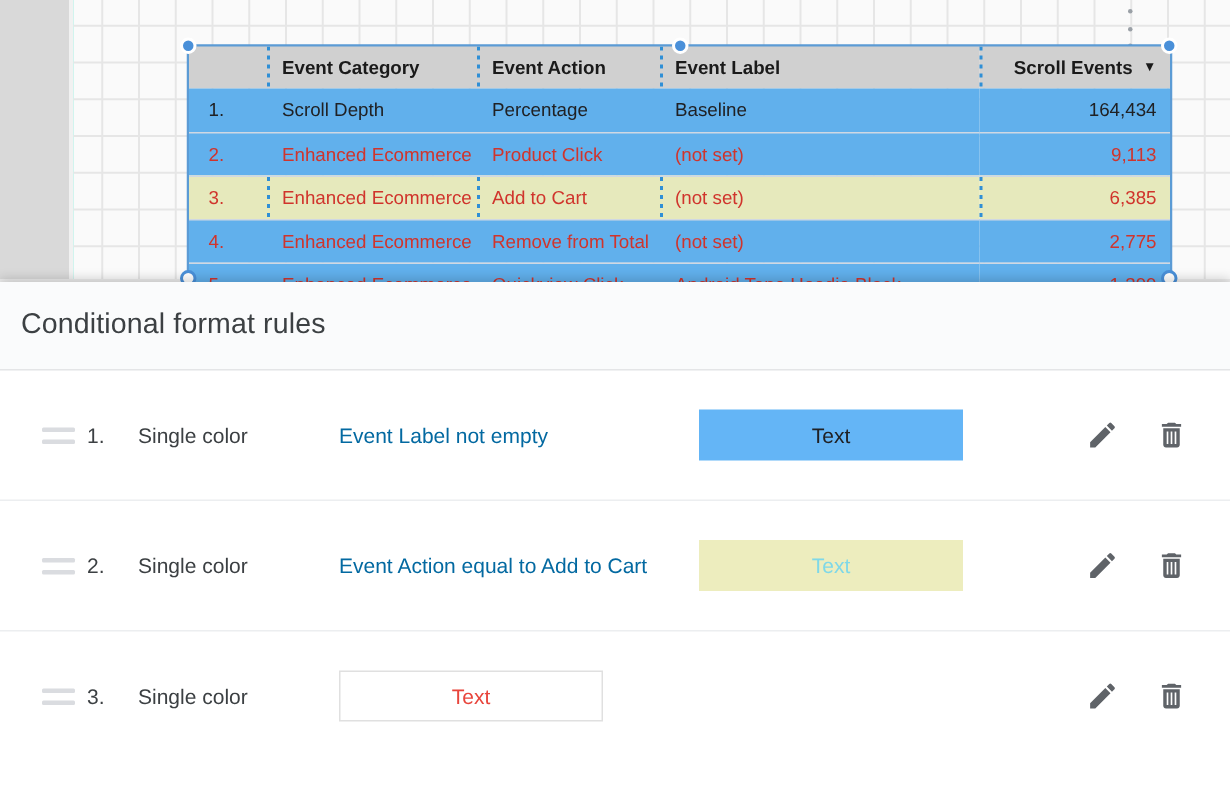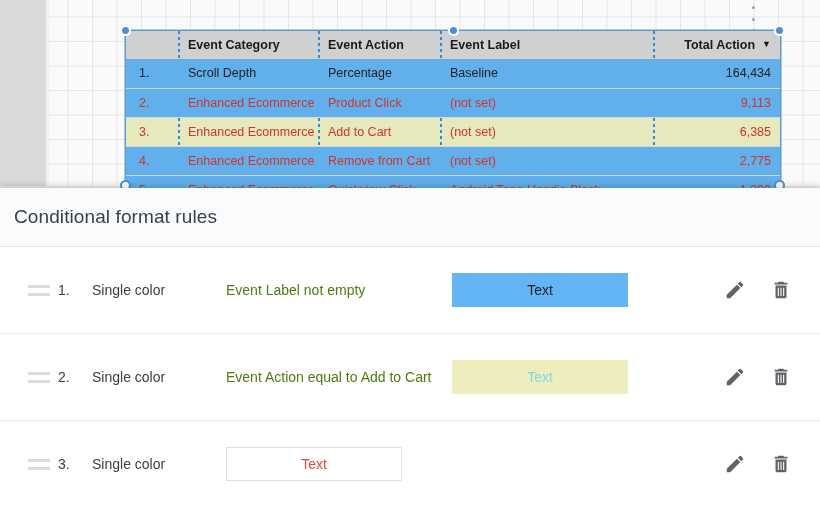--- a/index.html
+++ b/index.html
@@ -91,21 +91,21 @@
 
   #rules-list{position:relative;}
   .rule-row{height:86px;display:flex;align-items:center;border-bottom:1px solid #eceef0;position:relative;}
   .rule-row:last-child{border-bottom:none;}
 
   .drag-handle{width:30px;margin-left:28px;display:flex;flex-direction:column;gap:5px;cursor:grab;}
   .drag-handle i{display:block;width:22px;height:3px;background:#dadce0;border-radius:1px;}
 
   .rule-index{width:34px;font-size:14px;color:#3c4043;}
   .rule-type{width:134px;font-size:14px;color:#3c4043;}
-  .rule-cond{width:226px;font-size:14px;color:#4d7c0f;line-height:19px;padding-right:0;}
+  .rule-cond{width:226px;font-size:14px;color:#0369a1;line-height:19px;padding-right:14px;}
 
   .swatch{width:176px;height:34px;display:flex;align-items:center;justify-content:center;
           font-size:14px;box-sizing:border-box;}
   .swatch.outlined{border:1px solid #e0e0e0;background:#ffffff;}
 
   .act-icons{margin-left:auto;display:flex;align-items:center;}
   .icon-btn{width:46px;display:flex;align-items:center;justify-content:center;cursor:pointer;}
   .icon-btn svg{display:block;}
   .pad-right{width:16px;}
 </style>
@@ -141,21 +141,21 @@
           <th>
               <span class="thin">Event Category</span>
             </th>
           <th>
               <span class="thin">Event Action</span>
             </th>
           <th>
               <span class="thin">Event Label</span>
             </th>
           <th class="th-tot">
-              <span class="thin"><span>Total Action</span><span class="sort-tri">▼</span></span>
+              <span class="thin"><span>Scroll Events</span><span class="sort-tri">▼</span></span>
             </th>
         </tr>
       </thead>
       <tbody id="table-body">
           <tr class="bg-blue">
             <td class="cell idx tx-dark">1.</td>
             <td class="cell tx-dark">Scroll Depth</td>
             <td class="cell tx-dark">Percentage</td>
             <td class="cell tx-dark">Baseline</td>
             <td class="cell num tx-dark">164,434</td>
@@ -170,21 +170,21 @@
           <tr class="bg-yellow">
             <td class="cell idx tx-red">3.</td>
             <td class="cell tx-red">Enhanced Ecommerce</td>
             <td class="cell tx-red">Add to Cart</td>
             <td class="cell tx-red">(not set)</td>
             <td class="cell num tx-red">6,385</td>
           </tr>
           <tr class="bg-blue">
             <td class="cell idx tx-red">4.</td>
             <td class="cell tx-red">Enhanced Ecommerce</td>
-            <td class="cell tx-red">Remove from Cart</td>
+            <td class="cell tx-red">Remove from Total</td>
             <td class="cell tx-red">(not set)</td>
             <td class="cell num tx-red">2,775</td>
           </tr>
           <tr class="bg-blue">
             <td class="cell idx tx-red">5.</td>
             <td class="cell tx-red">Enhanced Ecommerce</td>
             <td class="cell tx-red">Quickview Click</td>
             <td class="cell tx-red">Android Tone Hoodie Black</td>
             <td class="cell num tx-red">1,399</td>
           </tr>

